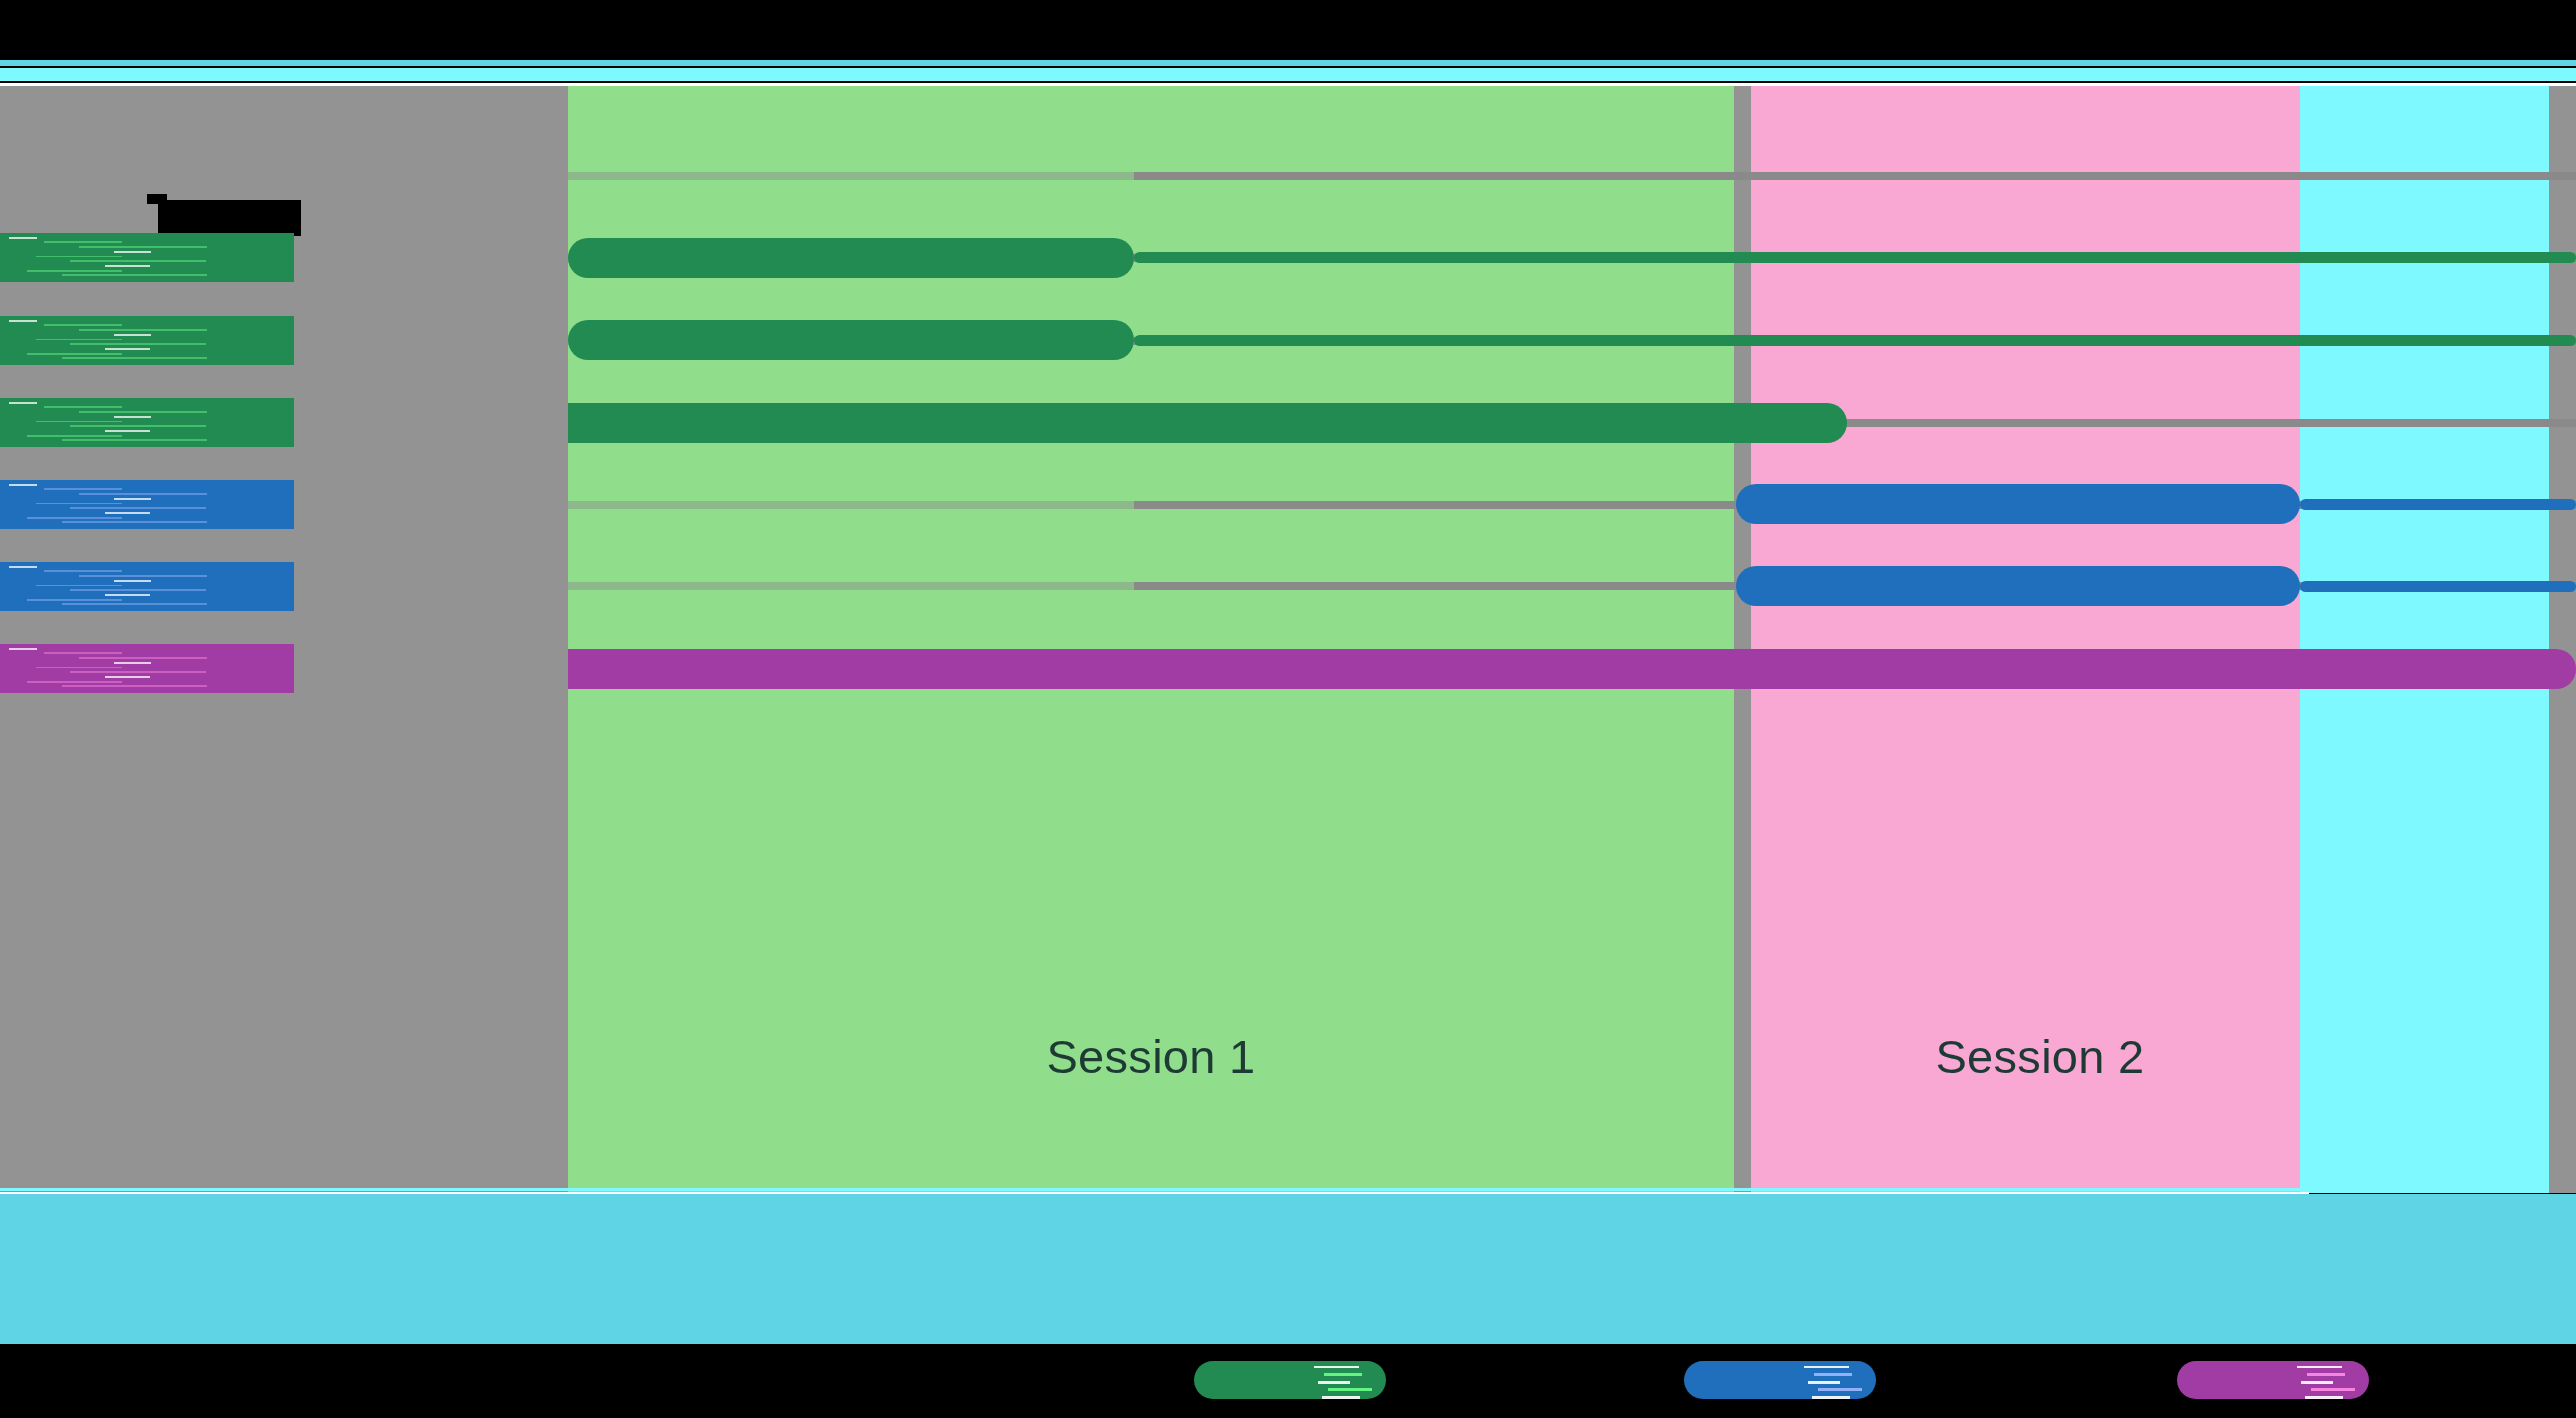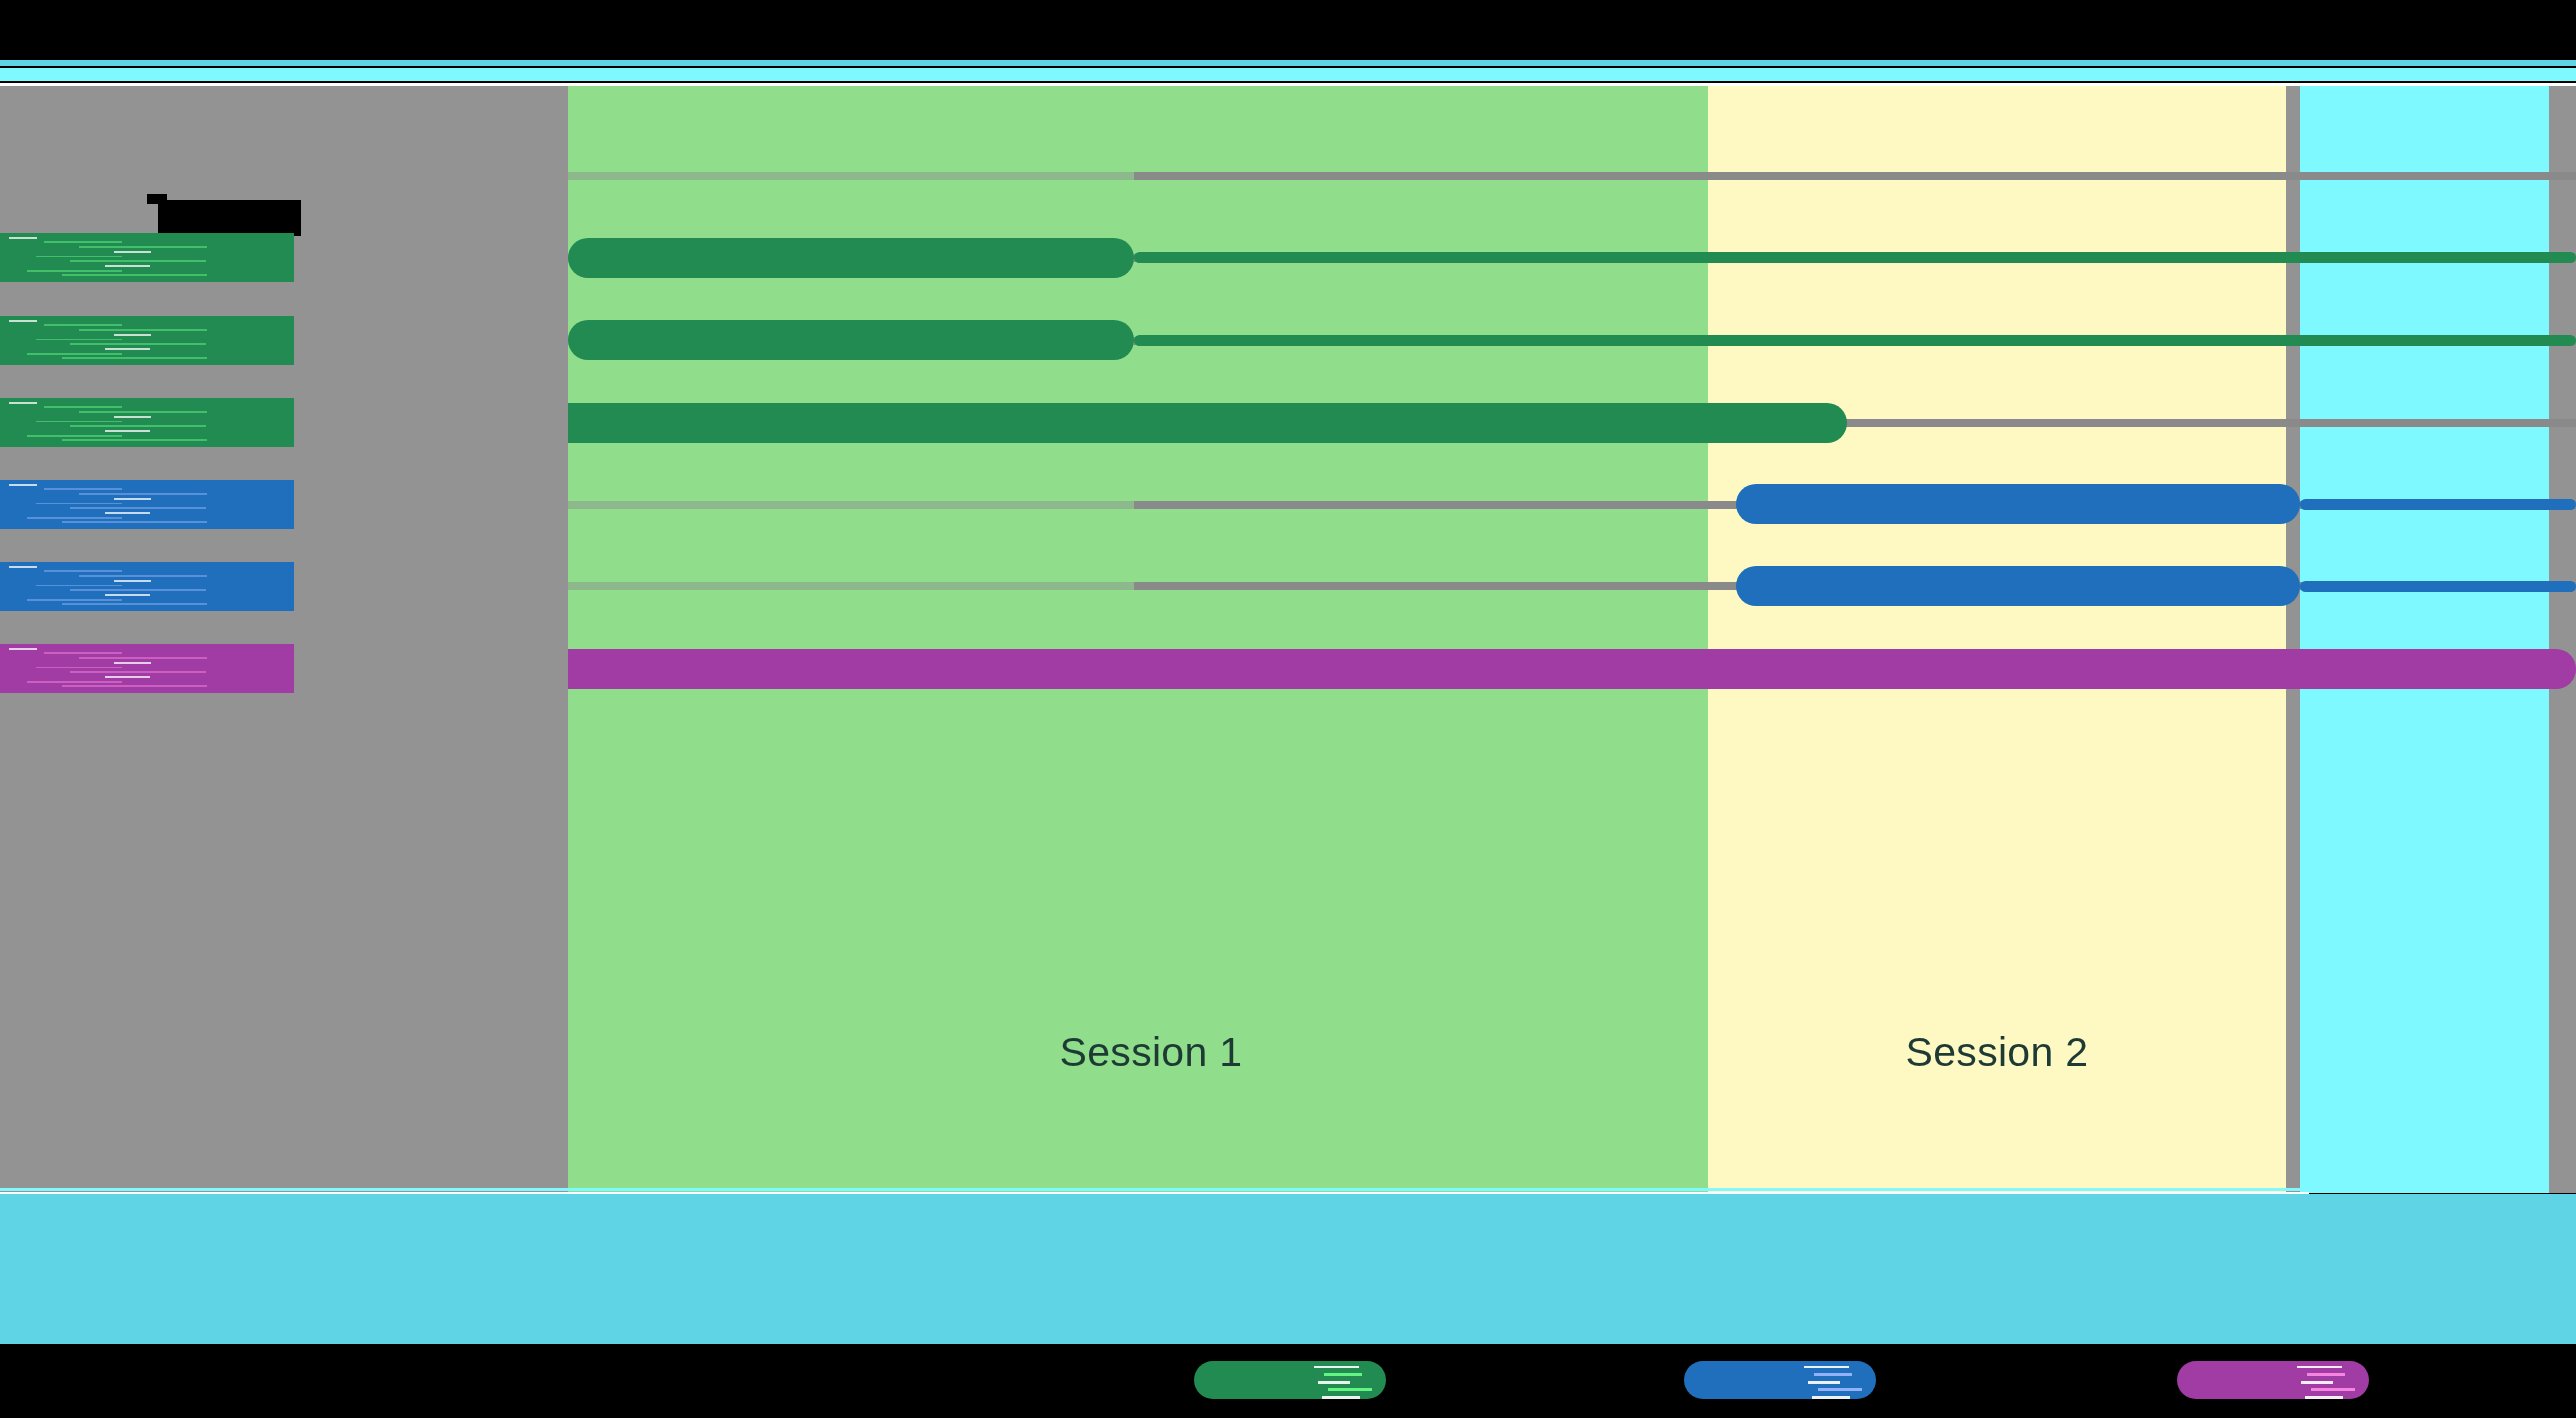--- a/index.html
+++ b/index.html
@@ -29,21 +29,21 @@
     overflow:hidden;
   }
 
   
   .band{position:absolute;top:0;height:1107px;}
   .band .band-label{
     position:absolute;
     left:0;right:0;
     top:943px;
     text-align:center;
-    font-size:41px;
+    font-size:47px;
     color:#1e3a34;
     letter-spacing:0.3px;
   }
 
   
   .gridline{position:absolute;height:8.4px;background:#8A8A8A;}
   .gridline.dim{opacity:.45;}
 
   
   .bar{
@@ -135,21 +135,21 @@
 
   <div class="top-rule-a"></div>
   <div class="top-rule-b"></div>
   <div class="top-rule-c"></div>
 
   <div class="plot">
 
     <div class="band" id="band-0" style="left: 568px; width: 1166px; background: rgb(144, 222, 140);">
       <div class="band-label">Session 1</div>
     </div>
-    <div class="band" id="band-1" style="left: 1708px; width: 578px; background: #fef9c3;">
+    <div class="band" id="band-1" style="left: 1751px; width: 578px; background: #f9a8d4;">
       <div class="band-label">Session 2</div>
     </div>
     <div class="band" id="band-2" style="left: 2300px; width: 249px; background: rgb(125, 249, 255);">
       <div class="band-label"></div>
     </div>
 
     <div id="gridlines">
         <div class="gridline dim" style="left: 568px; width: 566px; top: 86px;"></div>
         <div class="gridline" style="left: 1134px; width: 1442px; top: 86px;"></div>
         <div class="gridline dim" style="left: 568px; width: 566px; top: 168px;"></div>

